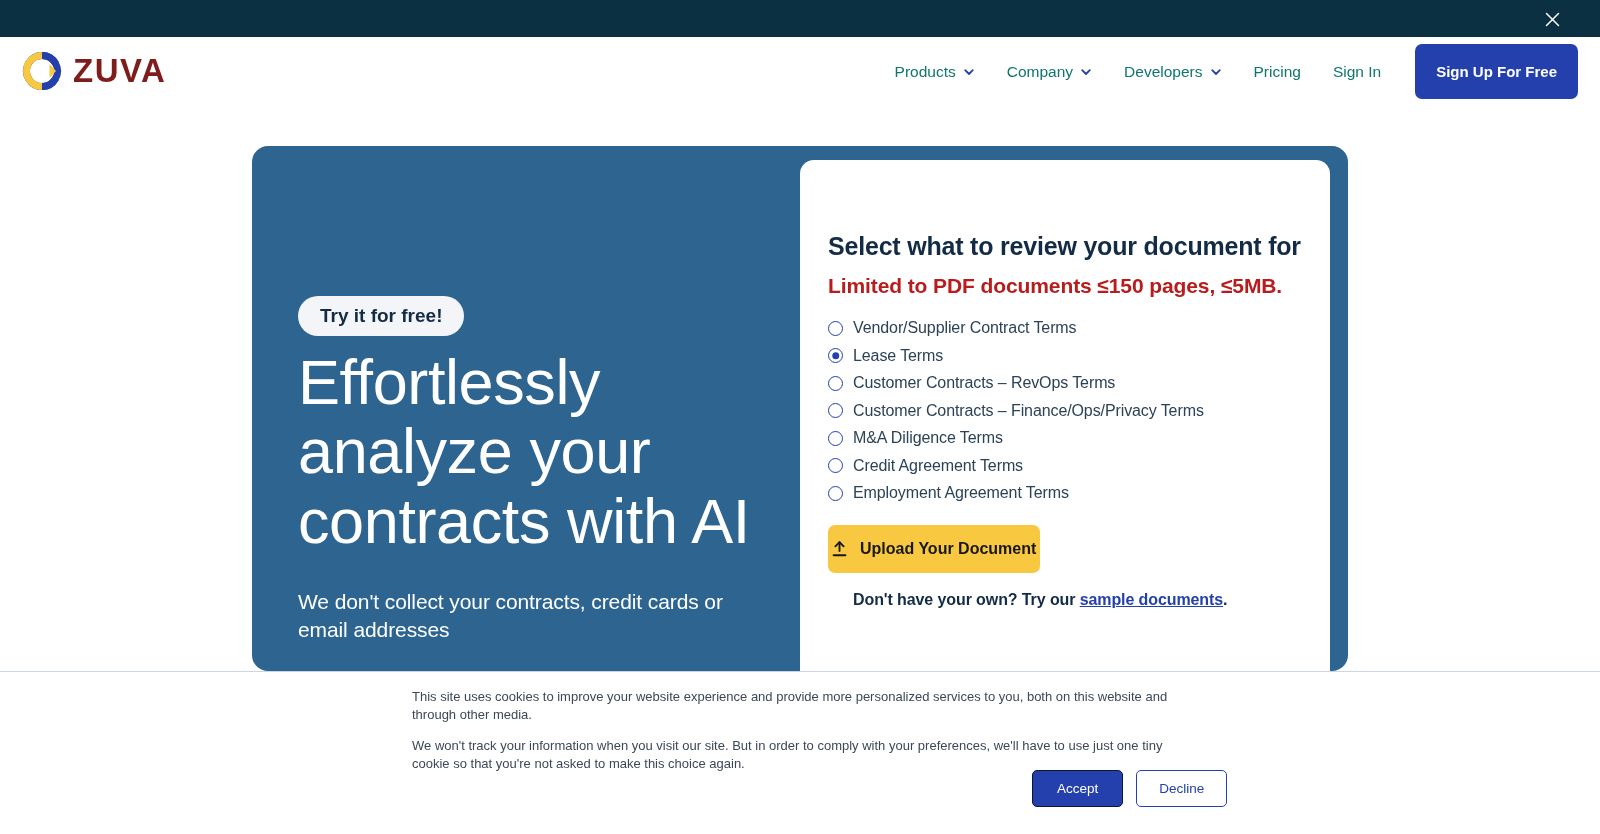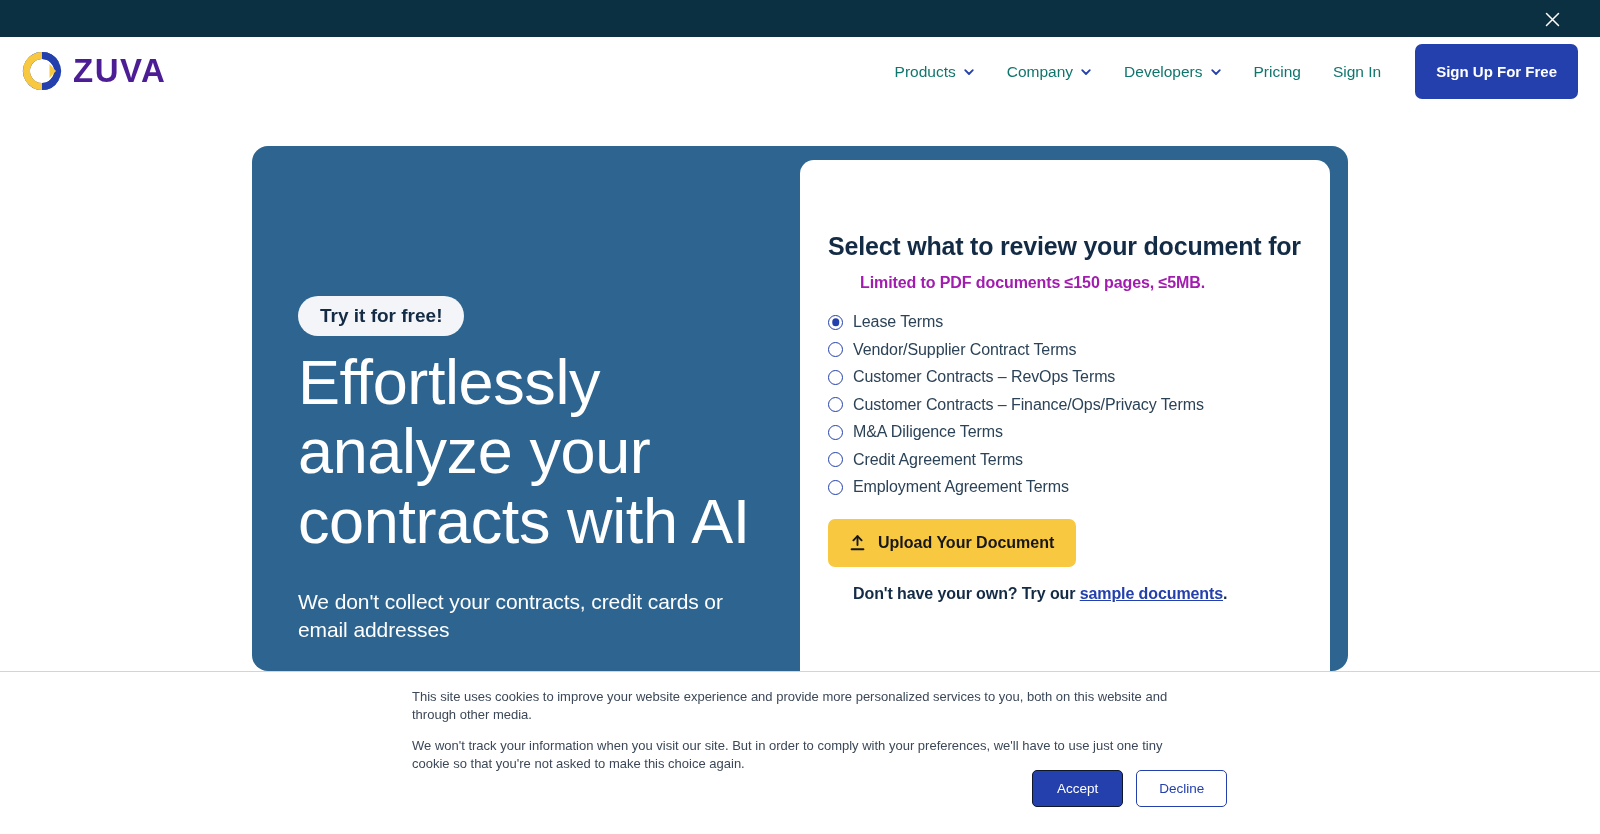--- a/index.html
+++ b/index.html
@@ -77,21 +77,21 @@
     cursor: pointer;
   }
   .brand-mark {
     width: 40px; height: 40px;
     position: relative;
   }
   .brand-wordmark {
     font-size: 33px;
     font-weight: bold;
     letter-spacing: 1.5px;
-    color: #4c1d95;
+    color: #7f1d1d;
     line-height: 1;
     padding-bottom: 2px;
   }
 
   .main-nav {
     position: absolute;
     right: 22px;
     top: 0;
     height: 69px;
     display: flex;
@@ -185,25 +185,24 @@
     padding: 72px 28px 0 28px;
   }
   .card-title {
     color: #132b45;
     font-size: 25px;
     font-weight: bold;
     letter-spacing: -0.2px;
   }
   .card-subtitle {
     margin-top: 13px;
-    color: #a21caf;
-    font-size: 16px;
+    color: #b91c1c;
+    font-size: 21px;
     font-weight: bold;
     letter-spacing: -0.1px;
-    margin-left: 32px;
   }
 
   .radio-list {
     margin-top: 21px;
     display: flex;
     flex-direction: column;
     gap: 9.5px;
   }
   .radio-row {
     display: flex;
@@ -239,21 +238,21 @@
     margin-top: 23px;
     display: inline-flex;
     align-items: center;
     gap: 13px;
     background: #f9c841;
     color: #171717;
     border: none;
     border-radius: 7px;
     font-size: 16px;
     font-weight: bold;
-    padding: 15px 22px;
+    padding: 15px 4px;
     cursor: pointer;
     font-family: inherit;
   }
   .upload-icon {
     display: inline-flex;
     align-items: center;
     justify-content: center;
     width: 15px; height: 16px;
   }
 
@@ -398,28 +397,28 @@
   </div>
 
   <div class="form-card" style="left:0;top:0;position:absolute;transform:translate(548px,14px);">
     <div class="form-inner">
 
       <h2 class="card-title">Select what to review your document for</h2>
       <p class="card-subtitle">Limited to PDF documents ≤150 pages, ≤5MB.</p>
 
       <div class="radio-list">
 
+        <div class="radio-row">
+          <span class="radio-ctrl"></span>
+          <span class="radio-label">Vendor/Supplier Contract Terms</span>
+        </div>
+
         <div class="radio-row is-checked">
           <span class="radio-ctrl"></span>
           <span class="radio-label">Lease Terms</span>
-        </div>
-
-        <div class="radio-row">
-          <span class="radio-ctrl"></span>
-          <span class="radio-label">Vendor/Supplier Contract Terms</span>
         </div>
 
         <div class="radio-row">
           <span class="radio-ctrl"></span>
           <span class="radio-label">Customer Contracts – RevOps Terms</span>
         </div>
 
         <div class="radio-row">
           <span class="radio-ctrl"></span>
           <span class="radio-label">Customer Contracts – Finance/Ops/Privacy Terms</span>

